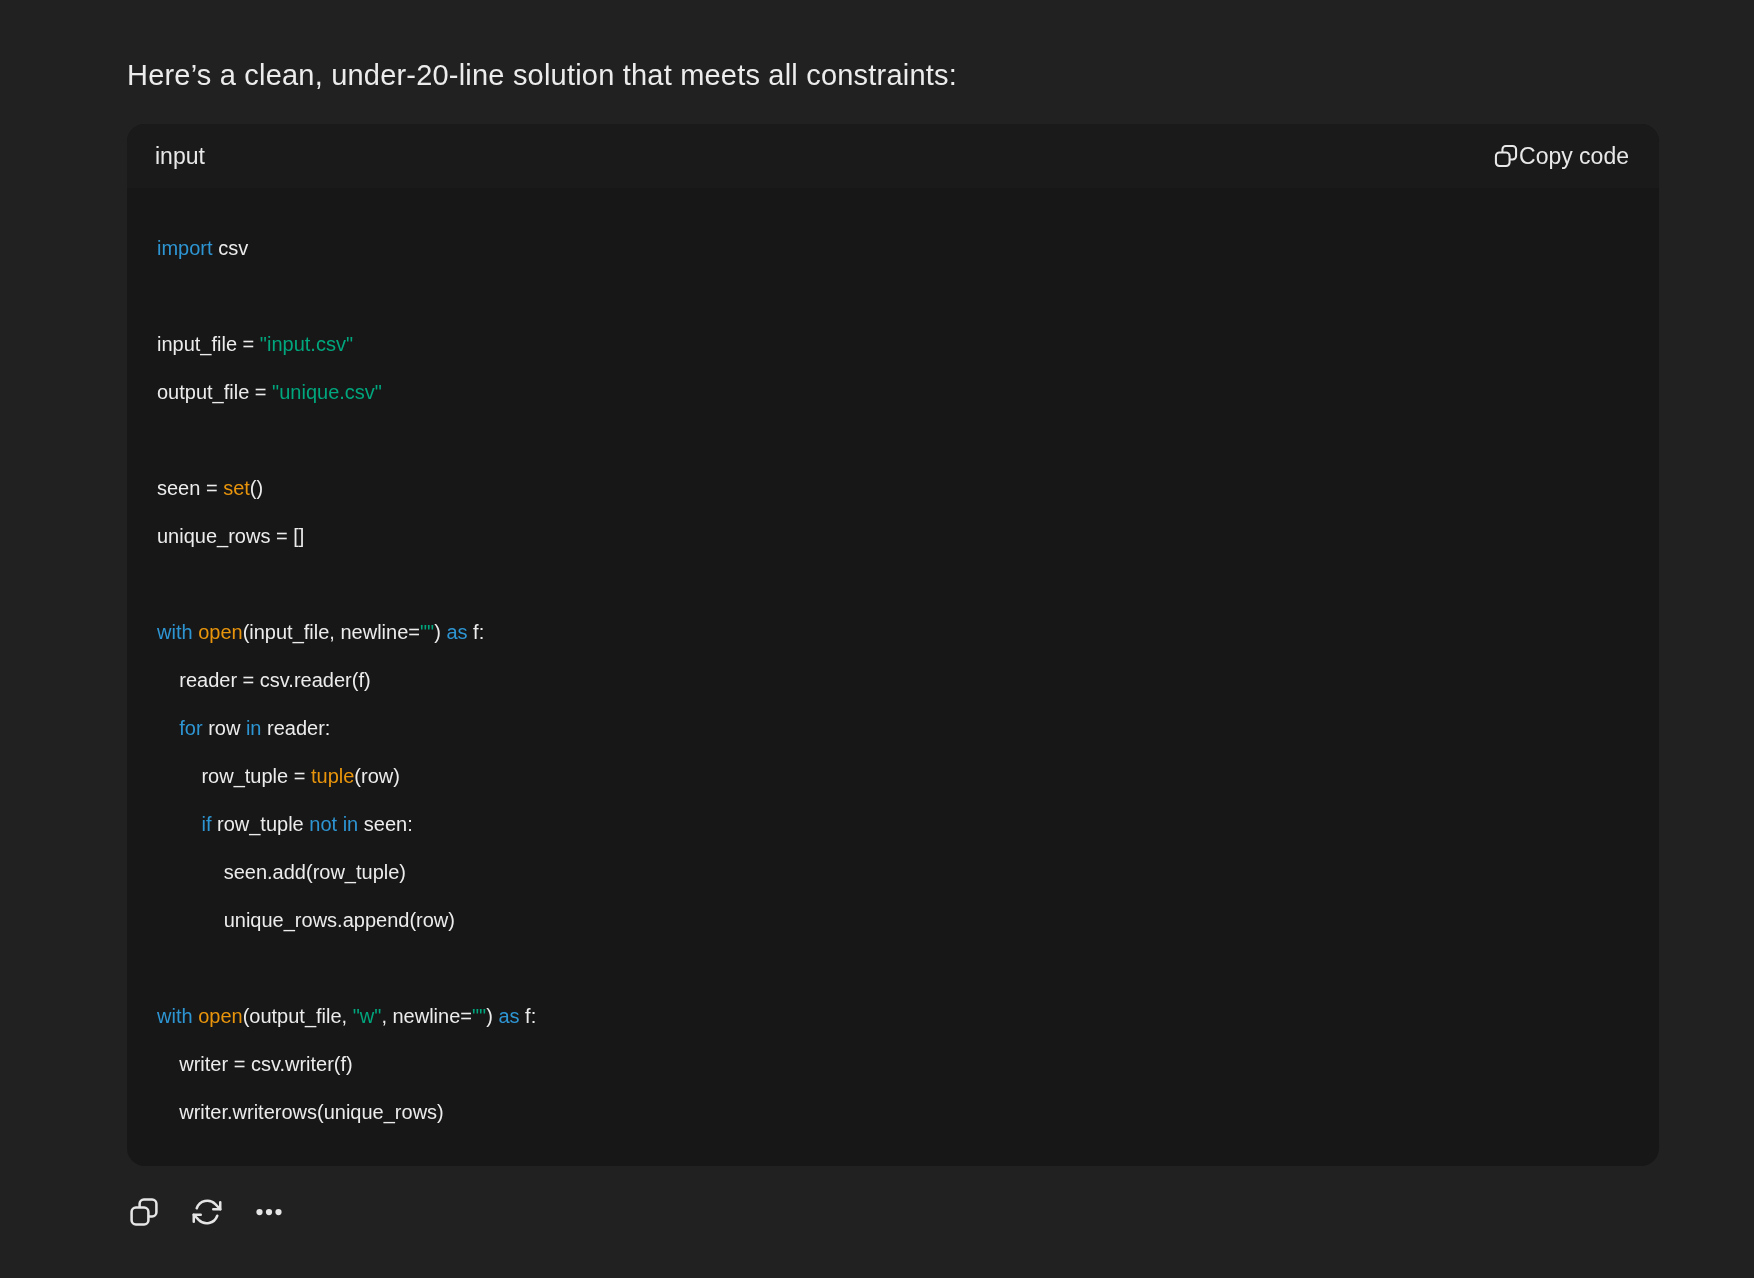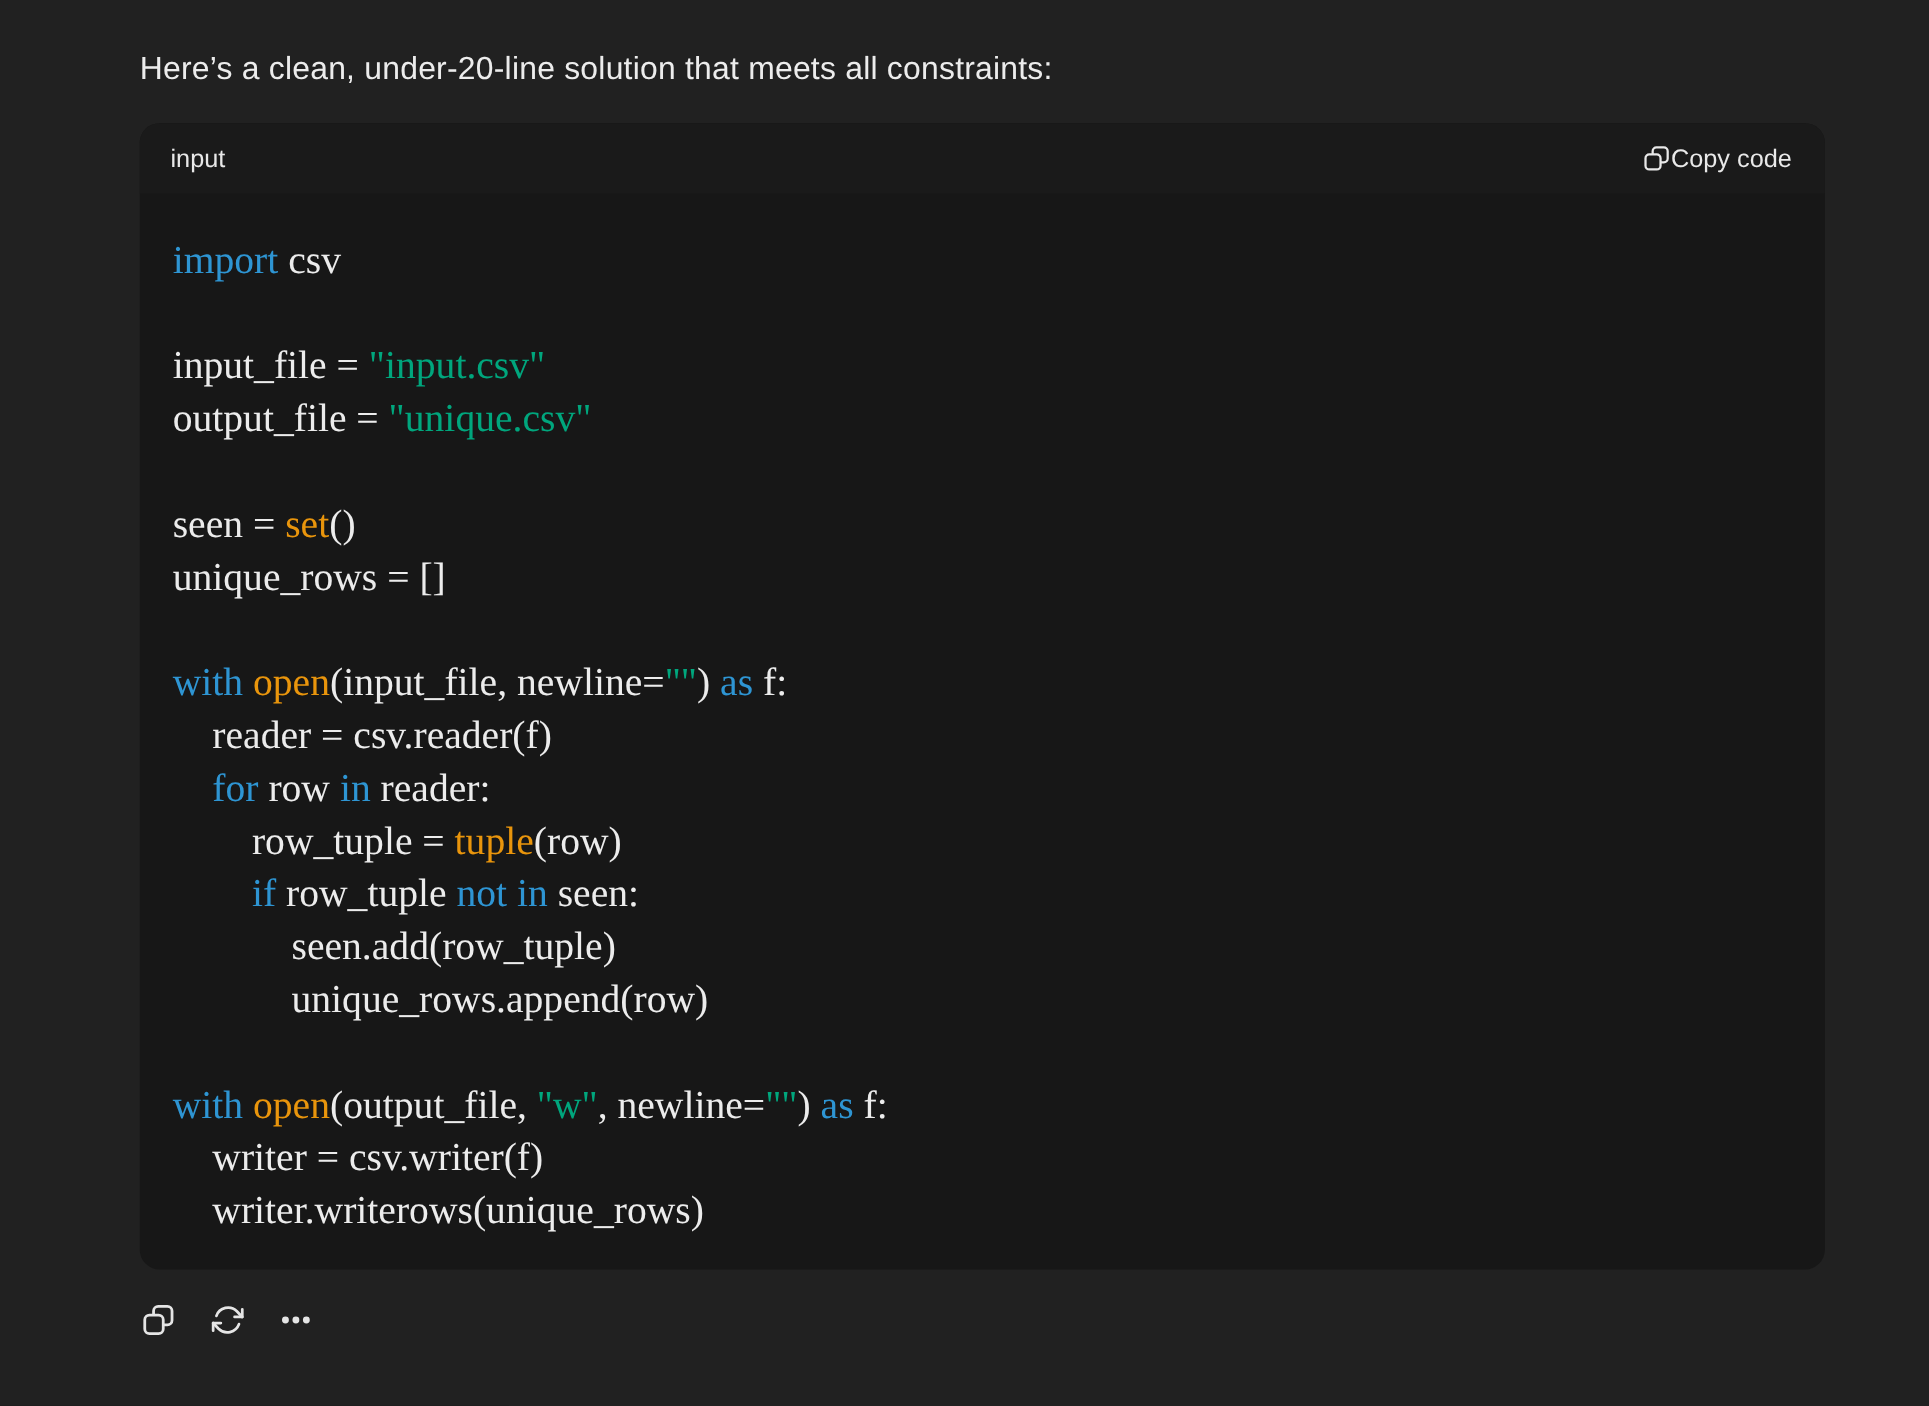--- a/index.html
+++ b/index.html
@@ -17,21 +17,21 @@
   body{
     width:1754px;height:1278px;
     background:var(--page-bg);
     font-family:"Liberation Sans",sans-serif;
     overflow:hidden;
   }
   .message{
     padding:46px 0 0 127px;
   }
   .intro{
-    margin:0 0 32px 0;
+    margin:12px 0 32px 0;
     font-size:29px;
     line-height:34px;
     letter-spacing:0.2px;
     color:var(--plain);
   }
   .code-block{
     width:1532px;
     background:var(--block-bg);
     border-radius:18px;
     overflow:hidden;
@@ -60,22 +60,22 @@
     font-family:"Liberation Sans",sans-serif;
     font-size:23px;
     color:var(--ui-text);
   }
   .copy-code-btn .icon{width:26px;height:26px;display:block;}
   pre.code-area{
     margin:0;
     padding:36px 32px 30px 30px;
   }
   .code-line{
-    font-family:Liberation Serif, serif;
-    font-size:36px;
+    font-family:Liberation Sans, sans-serif;
+    font-size:20px;
     line-height:48px;
     min-height:48px;
     white-space:pre;
     color:var(--plain);
   }
   .tok-keyword{color:var(--kw);}
   .tok-builtin{color:var(--builtin);}
   .tok-string{color:var(--string);}
   .actions{
     display:flex;

